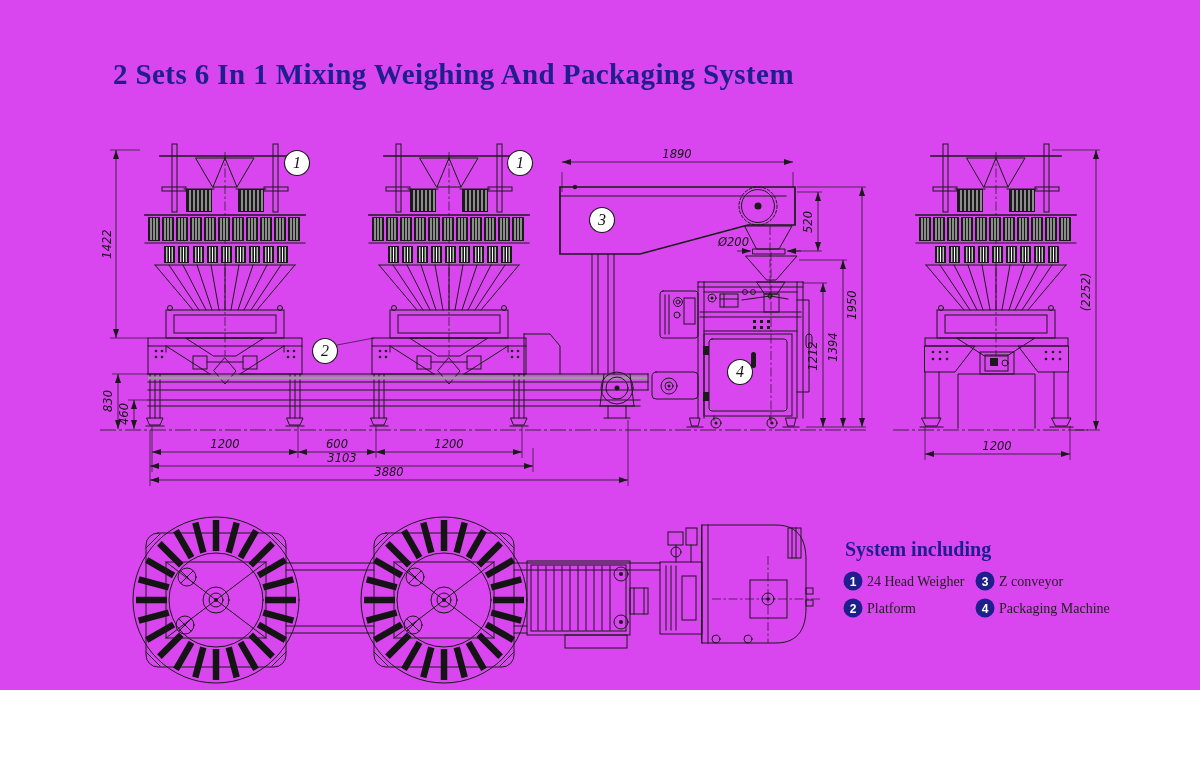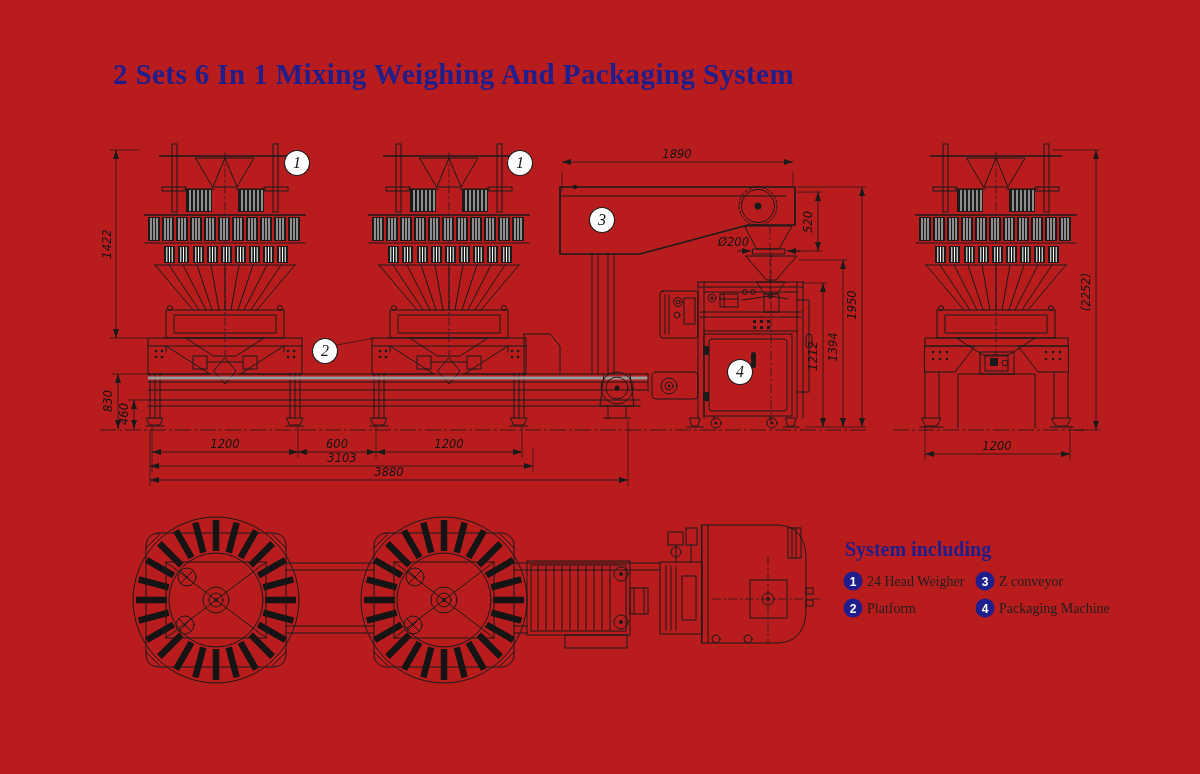--- a/index.html
+++ b/index.html
@@ -1,16 +1,16 @@
 <!DOCTYPE html>
 <html><head>
 <meta charset="utf-8">
 <style>
   html,body{margin:0;padding:0;background:#fff;}
-  #page{position:relative;width:1200px;height:774px;background:#b91c1c;overflow:hidden;
+  #page{position:relative;width:1200px;height:690px;background:#d946ef;overflow:hidden;
         font-family:"Liberation Sans",sans-serif;}
   svg{display:block}
   .ln{fill:none;stroke:#1a1a1a;stroke-width:1;stroke-linecap:square}
   .ln2{fill:none;stroke:#1a1a1a;stroke-width:1.7;stroke-linecap:square}
   .fl{fill:#1a1a1a;stroke:none}
   .wl{fill:none;stroke:#ffffff;stroke-width:1}
   .ax{fill:none;stroke:#1a1a1a;stroke-width:.7;stroke-dasharray:9 2.5 2.5 2.5}
   .ax2{fill:none;stroke:#1a1a1a;stroke-width:.8;stroke-dasharray:16 3 3 3}
   .spk{fill:none;stroke:#141414;stroke-width:6.5}
   .gray{fill:none;stroke:#9a9a9a;stroke-width:3}

